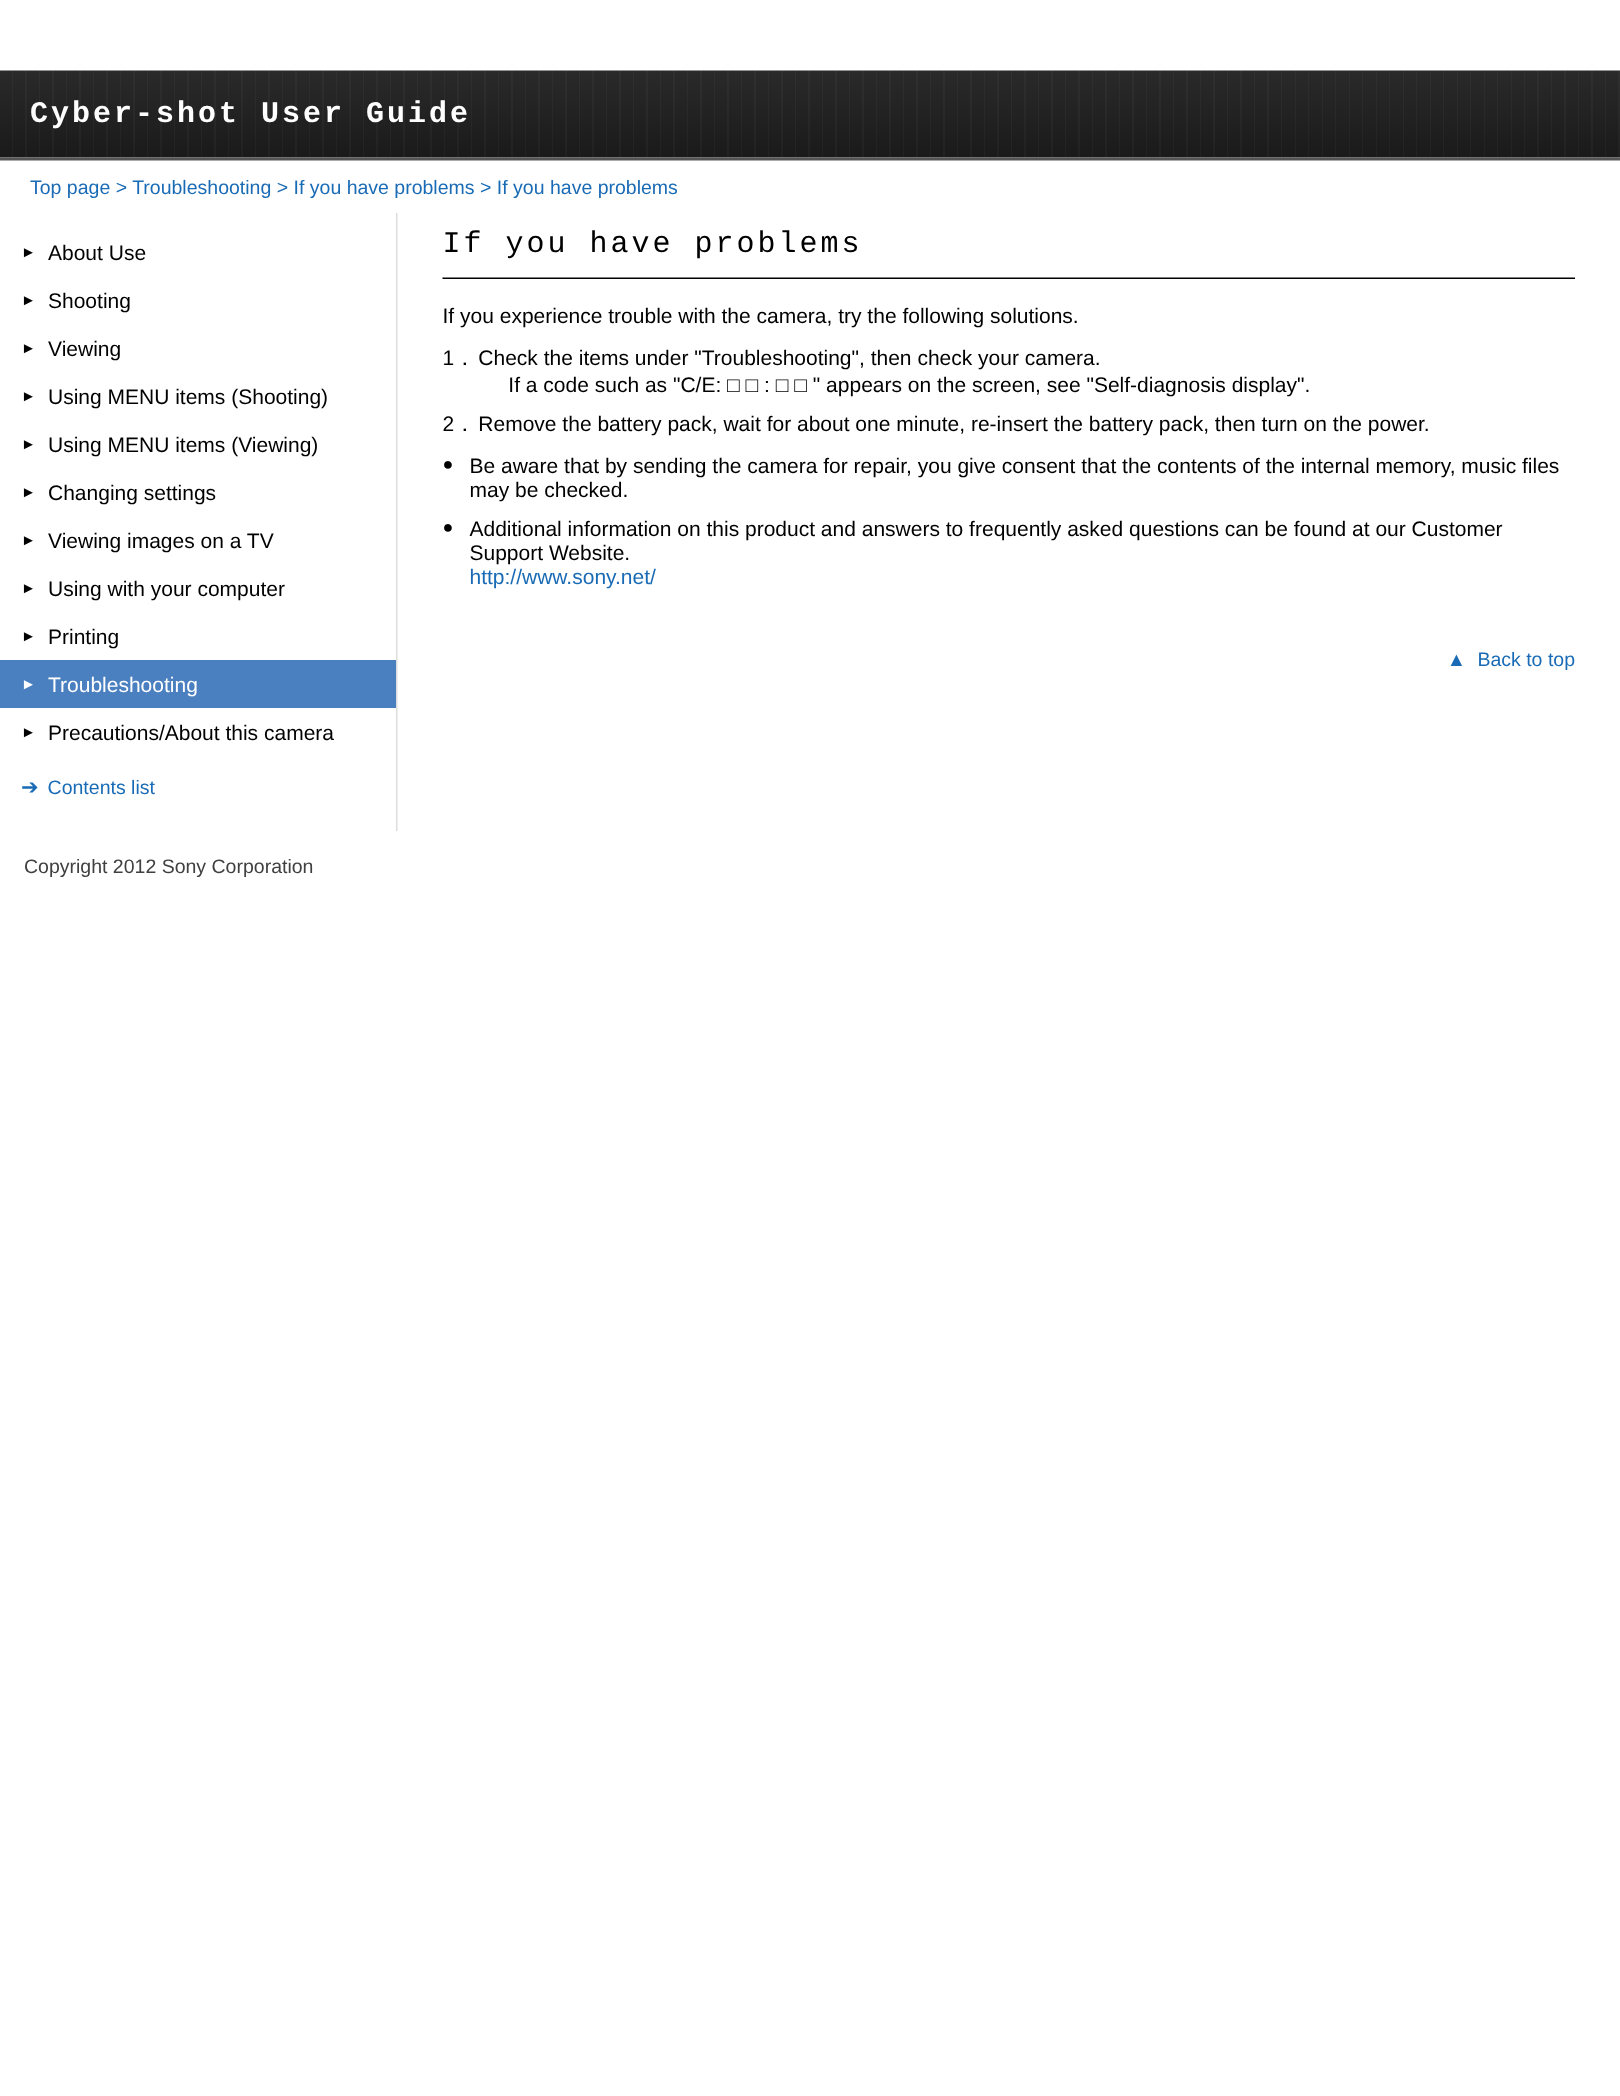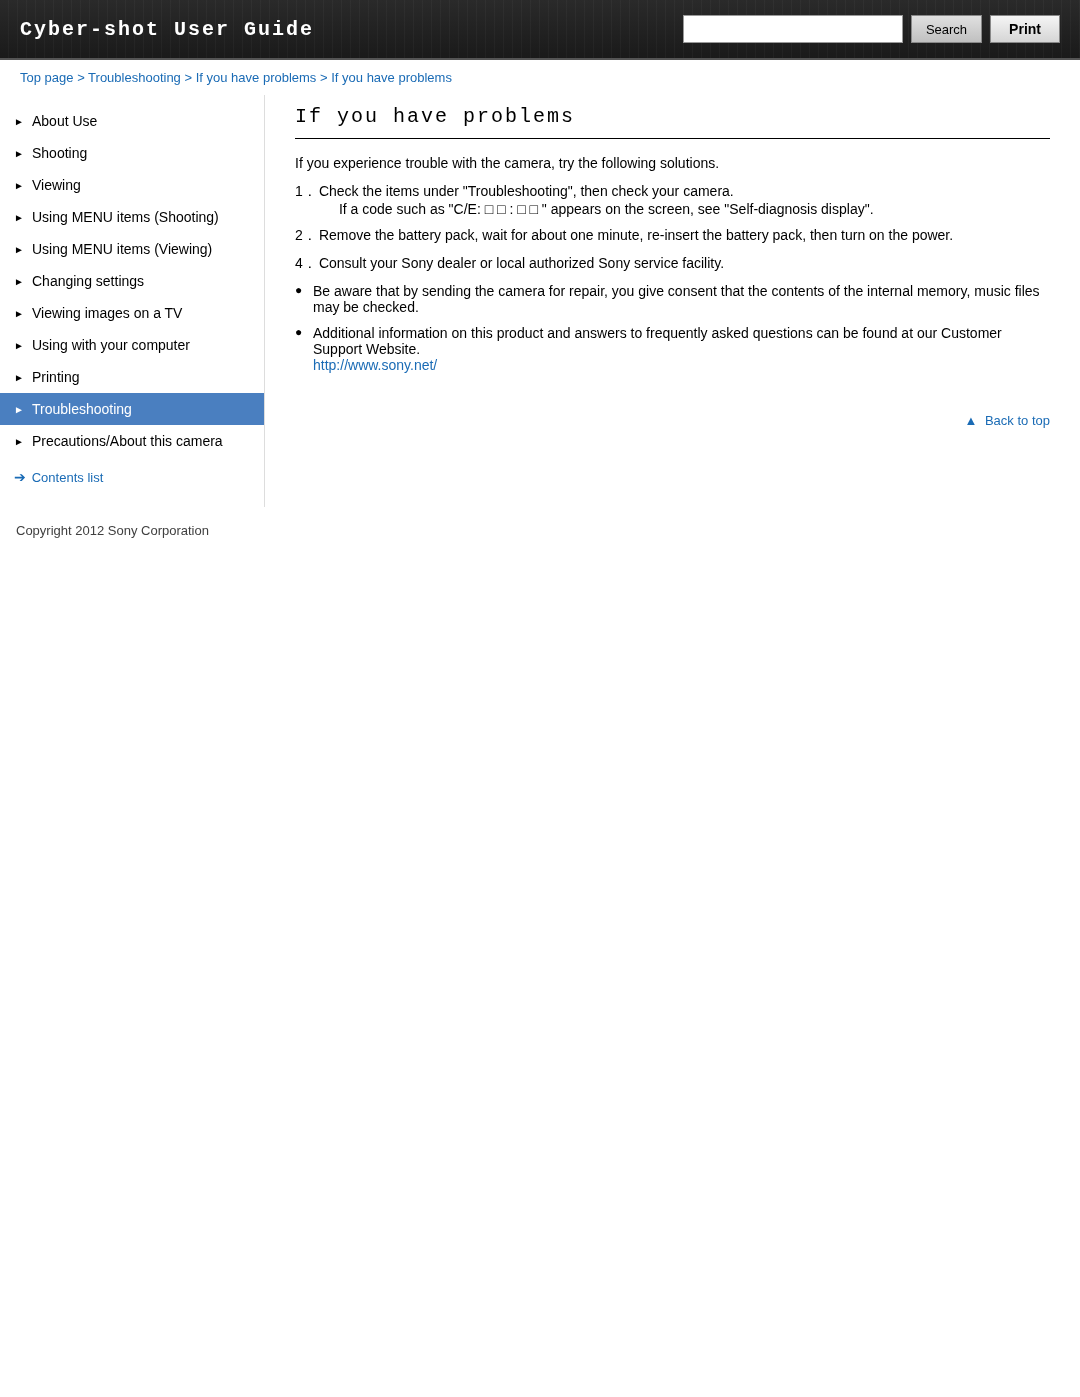--- a/index.html
+++ b/index.html
@@ -8,20 +8,21 @@
     
     #header {
       background: linear-gradient(to bottom, #2a2a2a, #1a1a1a);
       padding: 0;
       display: flex;
       align-items: center;
       justify-content: space-between;
       height: 60px;
       border-bottom: 2px solid #555;
       position: relative;
+      margin-top: 47px;
     }
     #header::before {
       content: '';
       position: absolute;
       top: 0; left: 0; right: 0; bottom: 0;
       background: repeating-linear-gradient(
         90deg,
         transparent,
         transparent 8px,
         rgba(255,255,255,0.03) 8px,
@@ -217,25 +218,20 @@
       padding: 16px;
       font-size: 13px;
       color: #404040;
     }
   </style>
 </head>
 <body>
 
 <div id="header">
   <div id="logo">Cyber-shot User Guide</div>
-  <div id="header-right">
-    <input id="search-input" type="text" style="">
-    <button id="search-button">Search</button>
-    <button id="print-button">Print</button>
-  </div>
 </div>
 
 <div id="breadcrumb">
   <a href="#">Top page</a>
   <span> &gt; </span>
   <a href="#">Troubleshooting</a>
   <span> &gt; </span>
   <a href="#">If you have problems</a>
   <span> &gt; </span>
   <a href="#">If you have problems</a>
@@ -305,24 +301,20 @@
         <span class="step-number">1．</span>
         <span class="step-content">
           Check the items under "Troubleshooting", then check your camera.
           <span class="step-sub">If a code such as "C/E: □ □ : □ □ " appears on the screen, see "Self-diagnosis display".</span>
         </span>
       </li>
       <li>
         <span class="step-number">2．</span>
         <span class="step-content">Remove the battery pack, wait for about one minute, re-insert the battery pack, then turn on the power.</span>
       </li>
-      <li>
-        <span class="step-number">4．</span>
-        <span class="step-content">Consult your Sony dealer or local authorized Sony service facility.</span>
-      </li>
     </ol>
 
     <ul id="bullets-list">
       <li>Be aware that by sending the camera for repair, you give consent that the contents of the internal memory, music files may be checked.</li>
       <li>
         Additional information on this product and answers to frequently asked questions can be found at our Customer Support Website.<br>
         <a href="#" class="sony-link">http://www.sony.net/</a>
       </li>
     </ul>
 

